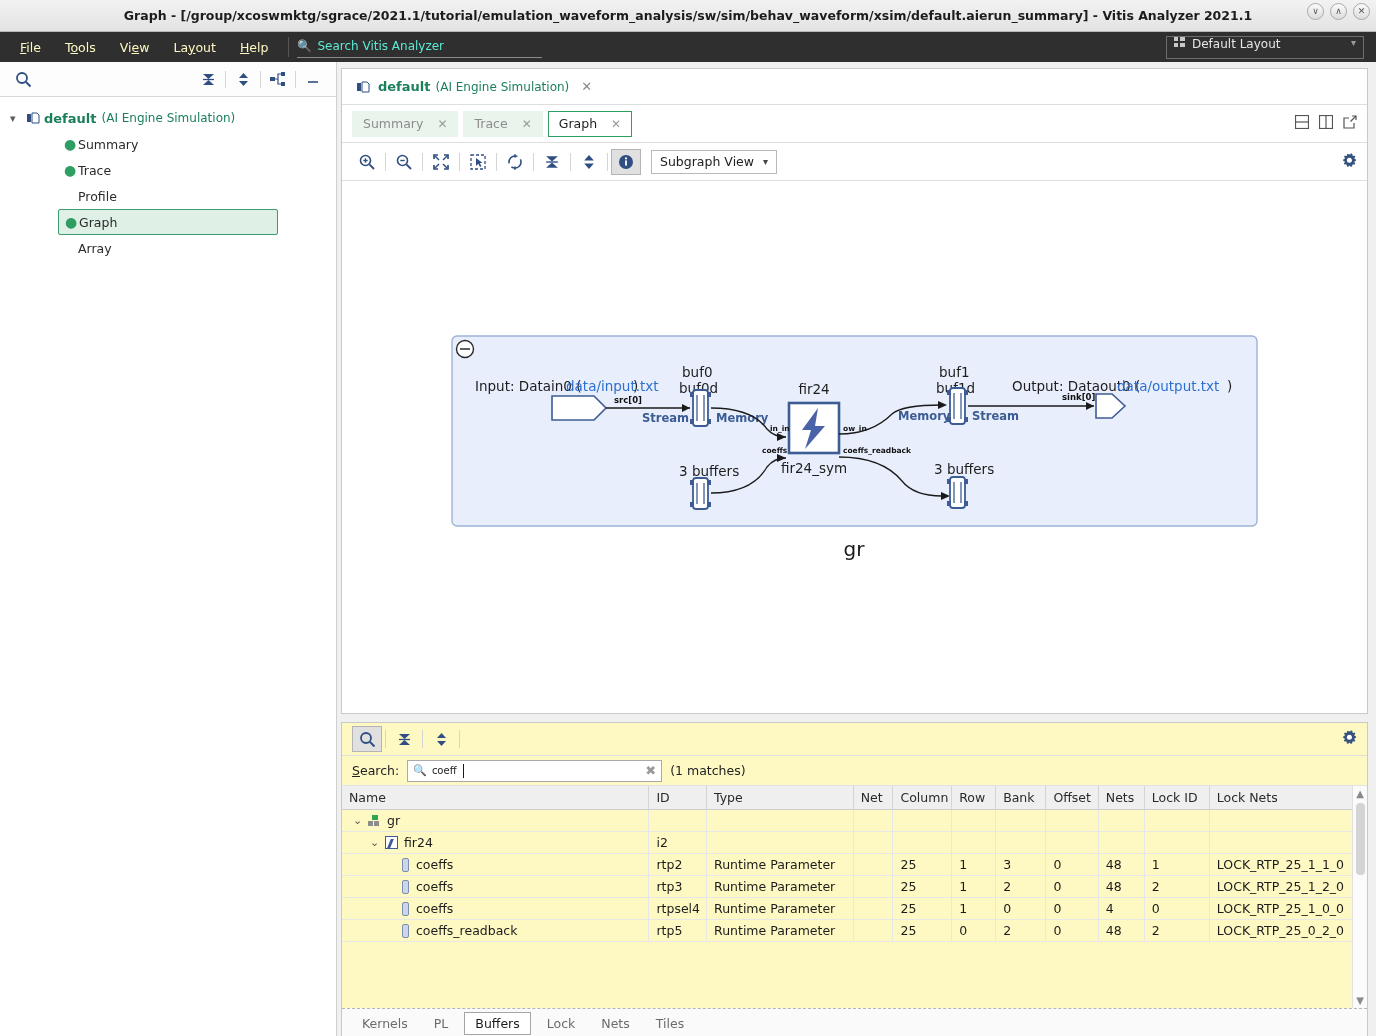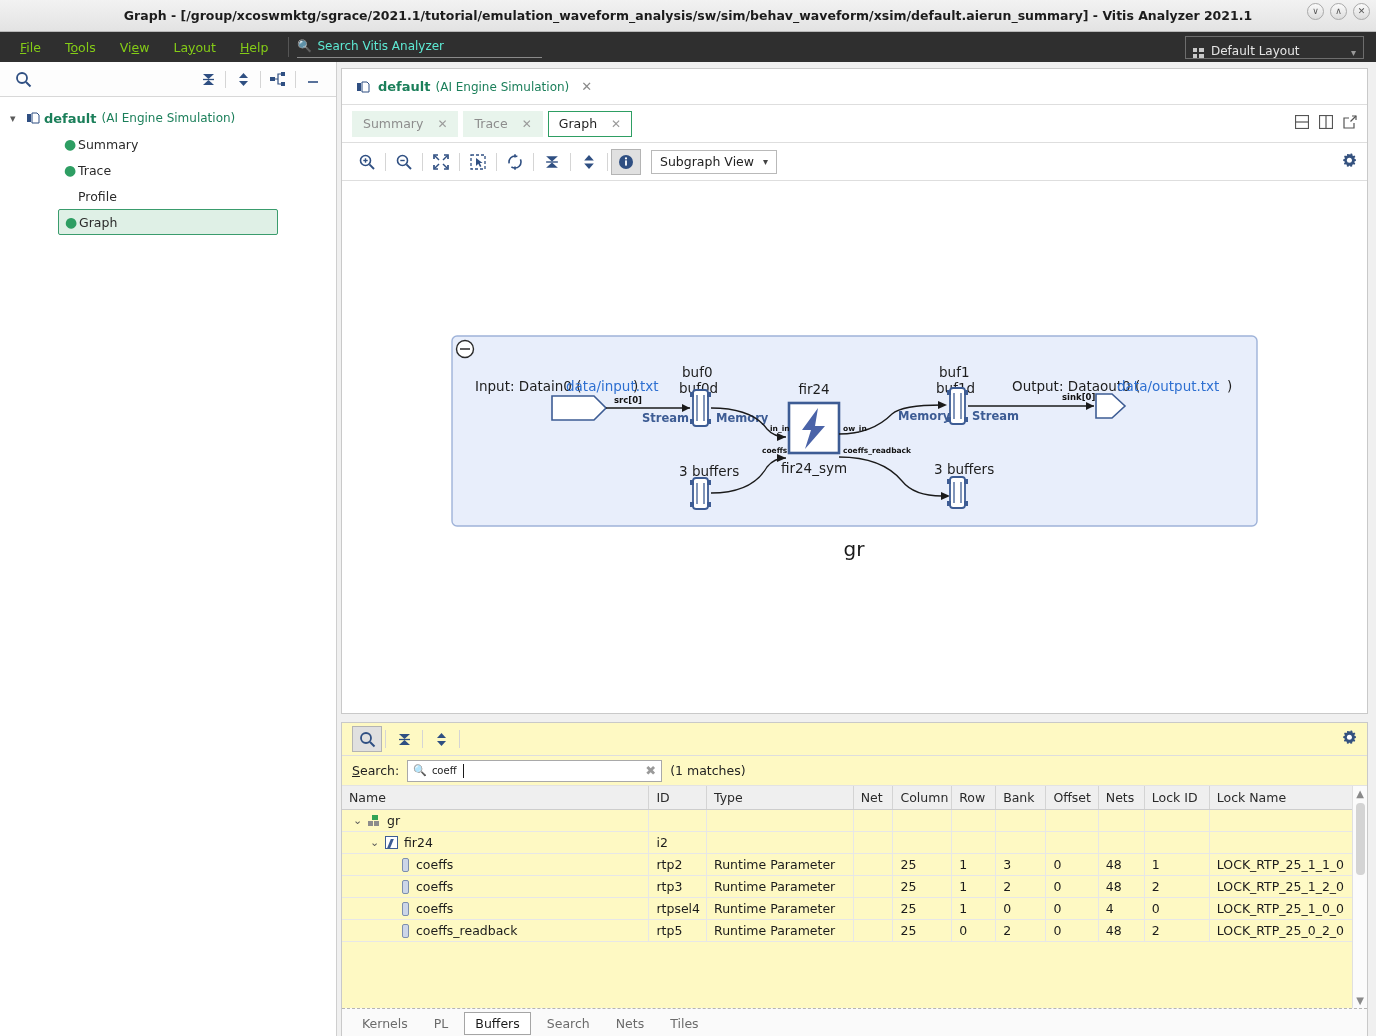--- a/index.html
+++ b/index.html
@@ -34,35 +34,35 @@
   }
 
   
   .menubar {
     height: 30px; background: #2f2f2f;
     display: flex; align-items: center; padding: 0 8px;
     color: #e8e8e8;
     position: relative;
   }
   .menu-item {
-    padding: 4px 12px; font-size: 12.5px; color: #84cc16;
+    padding: 4px 12px; font-size: 12.5px; color: #fef9c3;
   }
   .menu-item u { text-decoration: underline; }
   .menu-sep { width: 1px; height: 20px; background: #555; margin: 0 8px; }
   .menu-search {
     display: flex; align-items: center; gap: 5px;
     width: 245px; border-bottom: 1px solid #8a8a8a; padding-bottom: 4px; margin-top: 2px;
   }
   .menu-search .q { color: #9a9a9a; font-size: 12px; }
   .menu-search .ph { color: #5eead4; font-size: 12px; }
   .layout-select {
     position: absolute; right: 12px; top: 4px;
-    width: 179px; height: 23px;
+    width: 198px; height: 23px;
     border: 1px solid #6d6d6d; background: #303030;
-    display: flex; align-items: flex-end; gap: 7px; padding: 0 7px;
+    display: flex; align-items: flex-start; gap: 7px; padding: 0 7px;
     color: #e6e6e6; font-size: 12px;
   }
   .layout-select .caret { margin-left: auto; color: #9a9a9a; font-size: 10px; }
   .grid-ico { display: inline-block; width: 11px; height: 10px; position: relative; }
   .grid-ico i { position: absolute; background: #c9c9c9; display: block; }
   .grid-ico i:nth-child(1){ left:0; top:0; width:4px; height:4px;}
   .grid-ico i:nth-child(2){ left:6px; top:0; width:5px; height:4px;}
   .grid-ico i:nth-child(3){ left:0; top:6px; width:4px; height:4px;}
   .grid-ico i:nth-child(4){ left:6px; top:6px; width:5px; height:4px;}
 
@@ -292,20 +292,24 @@
         <span class="bullet">●</span>
         <span class="txt">Trace</span>
       </div>
       <div class="tree-child">
         <span class="bullet empty">●</span>
         <span class="txt">Profile</span>
       </div>
       <div class="tree-child selected">
         <span class="bullet">●</span>
         <span class="txt">Graph</span>
+      </div>
+      <div class="tree-child">
+        <span class="bullet empty">●</span>
+        <span class="txt">Array</span>
       </div>
     </div>
   </div>
 
   <div class="mainpanel">
 
     <div class="editor-card">
 
       <div class="doc-tabbar">
         <span class="doc-ico" style="margin-right:4px;">
@@ -609,21 +613,21 @@
               <th>Name</th>
               <th>ID</th>
               <th>Type</th>
               <th>Net</th>
               <th>Column</th>
               <th>Row</th>
               <th>Bank</th>
               <th>Offset</th>
               <th>Nets</th>
               <th>Lock ID</th>
-              <th>Lock Name</th>
+              <th>Lock Nets</th>
             </tr>
           </thead>
           <tbody id="tbody">
               <tr>
                 <td>
                   <span class="cellname" style="padding-left:4px">
                     <span class="chev">⌄</span>
                     <span class="gr-ico">
                       <i></i>
                       <i></i>
@@ -745,19 +749,19 @@
           <div class="thumb"></div>
           <div class="track"></div>
           <span class="arr">▼</span>
         </div>
       </div>
 
       <div class="bottom-tabs">
         <div class="btab">Kernels</div>
         <div class="btab">PL</div>
         <div class="btab active">Buffers</div>
-        <div class="btab">Search</div>
+        <div class="btab">Lock</div>
         <div class="btab">Nets</div>
         <div class="btab">Tiles</div>
       </div>
     </div>
   </div>
 </div>
 
 </body></html>

